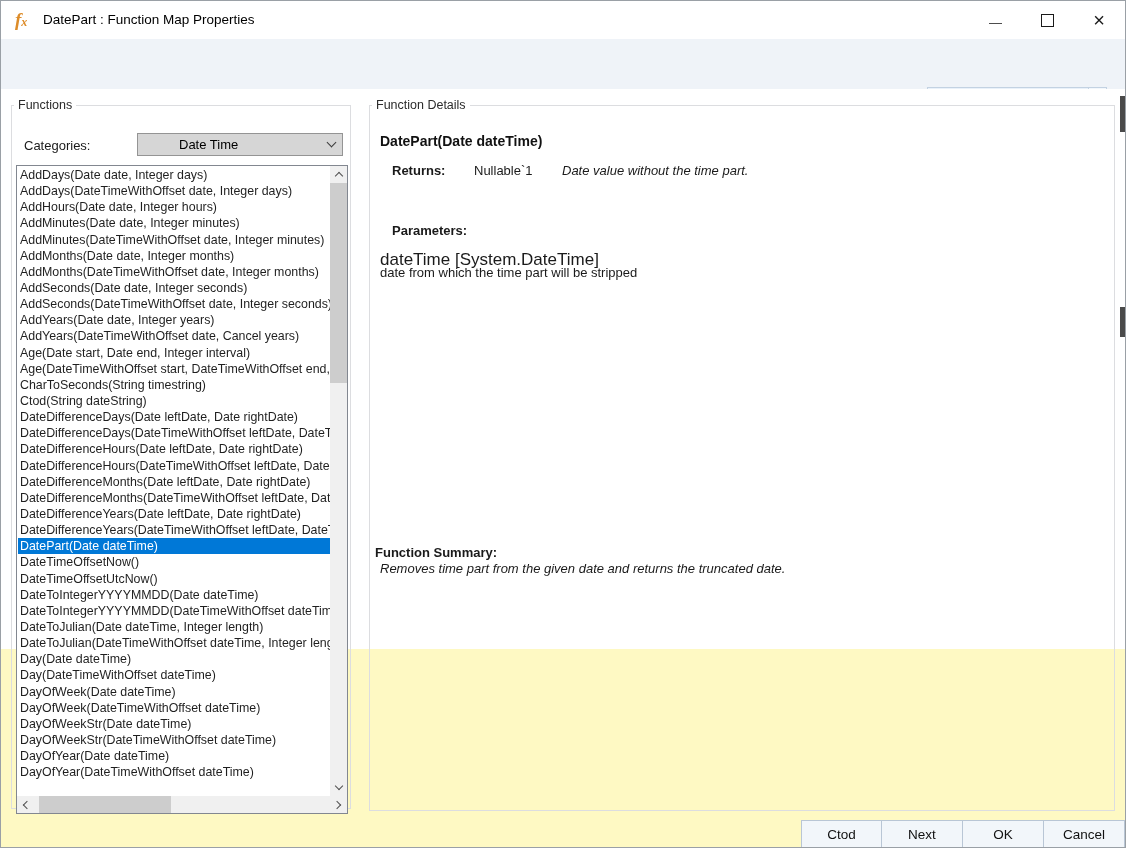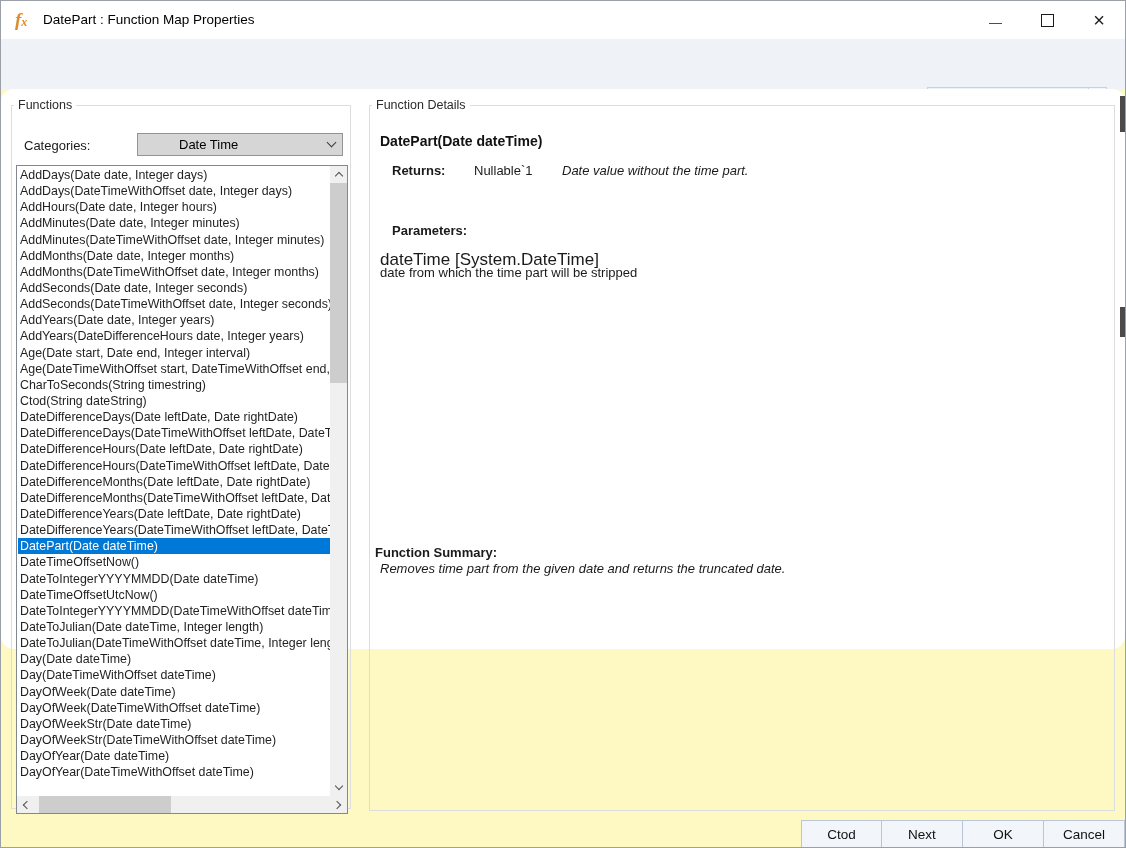--- a/index.html
+++ b/index.html
@@ -33,21 +33,21 @@
     border-left:4px solid transparent; border-right:4px solid transparent; border-top:5px solid #2b2b2b; }
   .editing-label { position:absolute; right:250px; top:51px; font-size:13.5px; font-weight:600; color:#111; }
   .editing-combo { position:absolute; right:18px; top:48px; width:180px; height:22px;
     background:#e9f1fa; border:1px solid #c3d2e2; display:flex; align-items:center; }
   .editing-value { flex:1; padding-left:7px; font-size:13px; color:#111; }
   .editing-drop { width:18px; height:100%; border-left:1px solid #c3d2e2; background:#f2f7fc;
     display:flex; align-items:center; justify-content:center; }
   .caret-down { width:0; height:0; border-left:4px solid transparent; border-right:4px solid transparent;
     border-top:5px solid #2b2b2b; }
   
-  .content { position:absolute; left:0; top:88px; width:100%; height:560px; background:#ffffff;border-radius:13px; }
+  .content { position:absolute; left:0; top:88px; width:100%; height:560px; background:#ffffff; }
   fieldset { position:absolute; border:1px solid #dcdde0; }
   legend { font-size:12.5px; color:#2b2b2b; padding:0 4px; margin-left:2px; }
   .functions-group { left:10px; top:9px; width:340px; height:711px; }
   .details-group   { left:368px; top:9px; width:746px; height:713px; }
   .cat-label { position:absolute; left:12px; top:26px; font-size:13px; }
   .cat-combo { position:absolute; left:125px; top:21px; width:206px; height:23px;
     background:#d6d6d6; border:1px solid #949494; display:flex; align-items:center;padding-left:34px; }
   .cat-value { flex:1; padding-left:7px; font-size:13px; color:#000; }
   .cat-chevron { width:22px; display:flex; align-items:center; justify-content:center; }
   .chev { width:7px; height:7px; border-right:1.5px solid #3c3c3c; border-bottom:1.5px solid #3c3c3c;
@@ -147,37 +147,37 @@
             <div class="li">AddDays(Date date, Integer days)</div>
             <div class="li">AddDays(DateTimeWithOffset date, Integer days)</div>
             <div class="li">AddHours(Date date, Integer hours)</div>
             <div class="li">AddMinutes(Date date, Integer minutes)</div>
             <div class="li">AddMinutes(DateTimeWithOffset date, Integer minutes)</div>
             <div class="li">AddMonths(Date date, Integer months)</div>
             <div class="li">AddMonths(DateTimeWithOffset date, Integer months)</div>
             <div class="li">AddSeconds(Date date, Integer seconds)</div>
             <div class="li">AddSeconds(DateTimeWithOffset date, Integer seconds)</div>
             <div class="li">AddYears(Date date, Integer years)</div>
-            <div class="li">AddYears(DateDifferenceHours date, Integer years)</div>
+            <div class="li">AddYears(DateTimeWithOffset date, Cancel years)</div>
             <div class="li">Age(Date start, Date end, Integer interval)</div>
             <div class="li">Age(DateTimeWithOffset start, DateTimeWithOffset end, Integer interval)</div>
             <div class="li">CharToSeconds(String timestring)</div>
             <div class="li">Ctod(String dateString)</div>
             <div class="li">DateDifferenceDays(Date leftDate, Date rightDate)</div>
             <div class="li">DateDifferenceDays(DateTimeWithOffset leftDate, DateTimeWithOffset rightDate)</div>
             <div class="li">DateDifferenceHours(Date leftDate, Date rightDate)</div>
             <div class="li">DateDifferenceHours(DateTimeWithOffset leftDate, DateTimeWithOffset rightDate)</div>
             <div class="li">DateDifferenceMonths(Date leftDate, Date rightDate)</div>
             <div class="li">DateDifferenceMonths(DateTimeWithOffset leftDate, DateTimeWithOffset rightDate)</div>
             <div class="li">DateDifferenceYears(Date leftDate, Date rightDate)</div>
             <div class="li">DateDifferenceYears(DateTimeWithOffset leftDate, DateTimeWithOffset rightDate)</div>
             <div class="li sel">DatePart(Date dateTime)</div>
             <div class="li">DateTimeOffsetNow()</div>
+            <div class="li">DateTimeOffsetUtcNow()</div>
             <div class="li">DateToIntegerYYYYMMDD(Date dateTime)</div>
-            <div class="li">DateTimeOffsetUtcNow()</div>
             <div class="li">DateToIntegerYYYYMMDD(DateTimeWithOffset dateTime)</div>
             <div class="li">DateToJulian(Date dateTime, Integer length)</div>
             <div class="li">DateToJulian(DateTimeWithOffset dateTime, Integer length)</div>
             <div class="li">Day(Date dateTime)</div>
             <div class="li">Day(DateTimeWithOffset dateTime)</div>
             <div class="li">DayOfWeek(Date dateTime)</div>
             <div class="li">DayOfWeek(DateTimeWithOffset dateTime)</div>
             <div class="li">DayOfWeekStr(Date dateTime)</div>
             <div class="li">DayOfWeekStr(DateTimeWithOffset dateTime)</div>
             <div class="li">DayOfYear(Date dateTime)</div>

